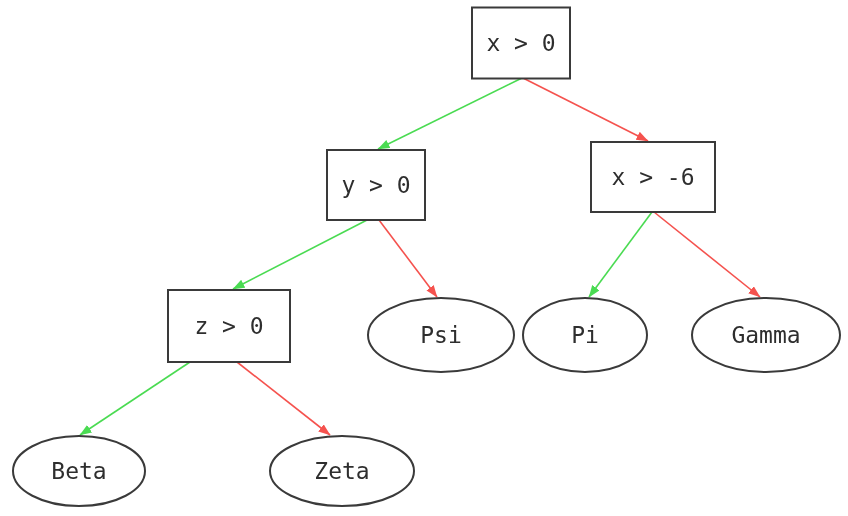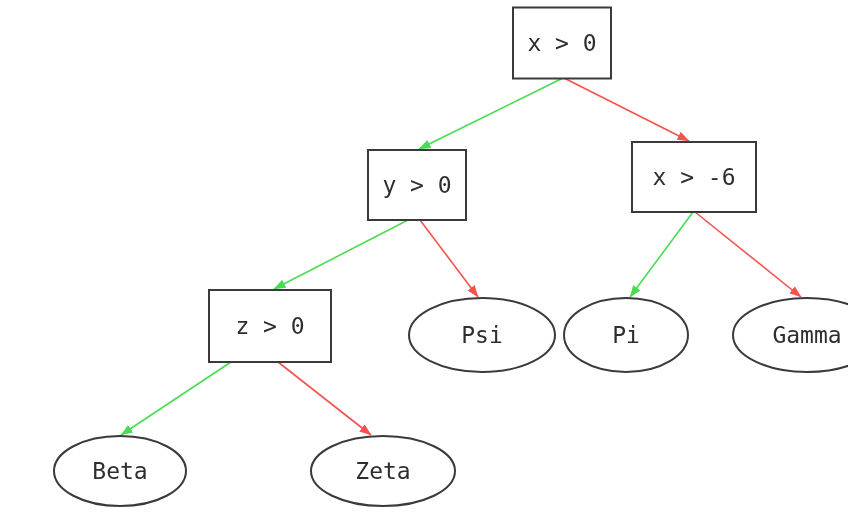--- a/index.html
+++ b/index.html
@@ -10,21 +10,20 @@
   body {
     width: 848px;
     height: 516px;
     overflow: hidden;
     font-family: "DejaVu Sans Mono", "Liberation Mono", monospace;
   }
   figure.diagram-wrap {
     margin: 0;
     width: 721px;
     height: 516px;
-    padding-left: 41px;
   }
   svg {
     display: block;
     width: 848px;
     height: 516px;
   }
   svg text.node-label {
     font-family: "DejaVu Sans Mono", "Liberation Mono", monospace;
     font-size: 23px;
     letter-spacing: 0px;

